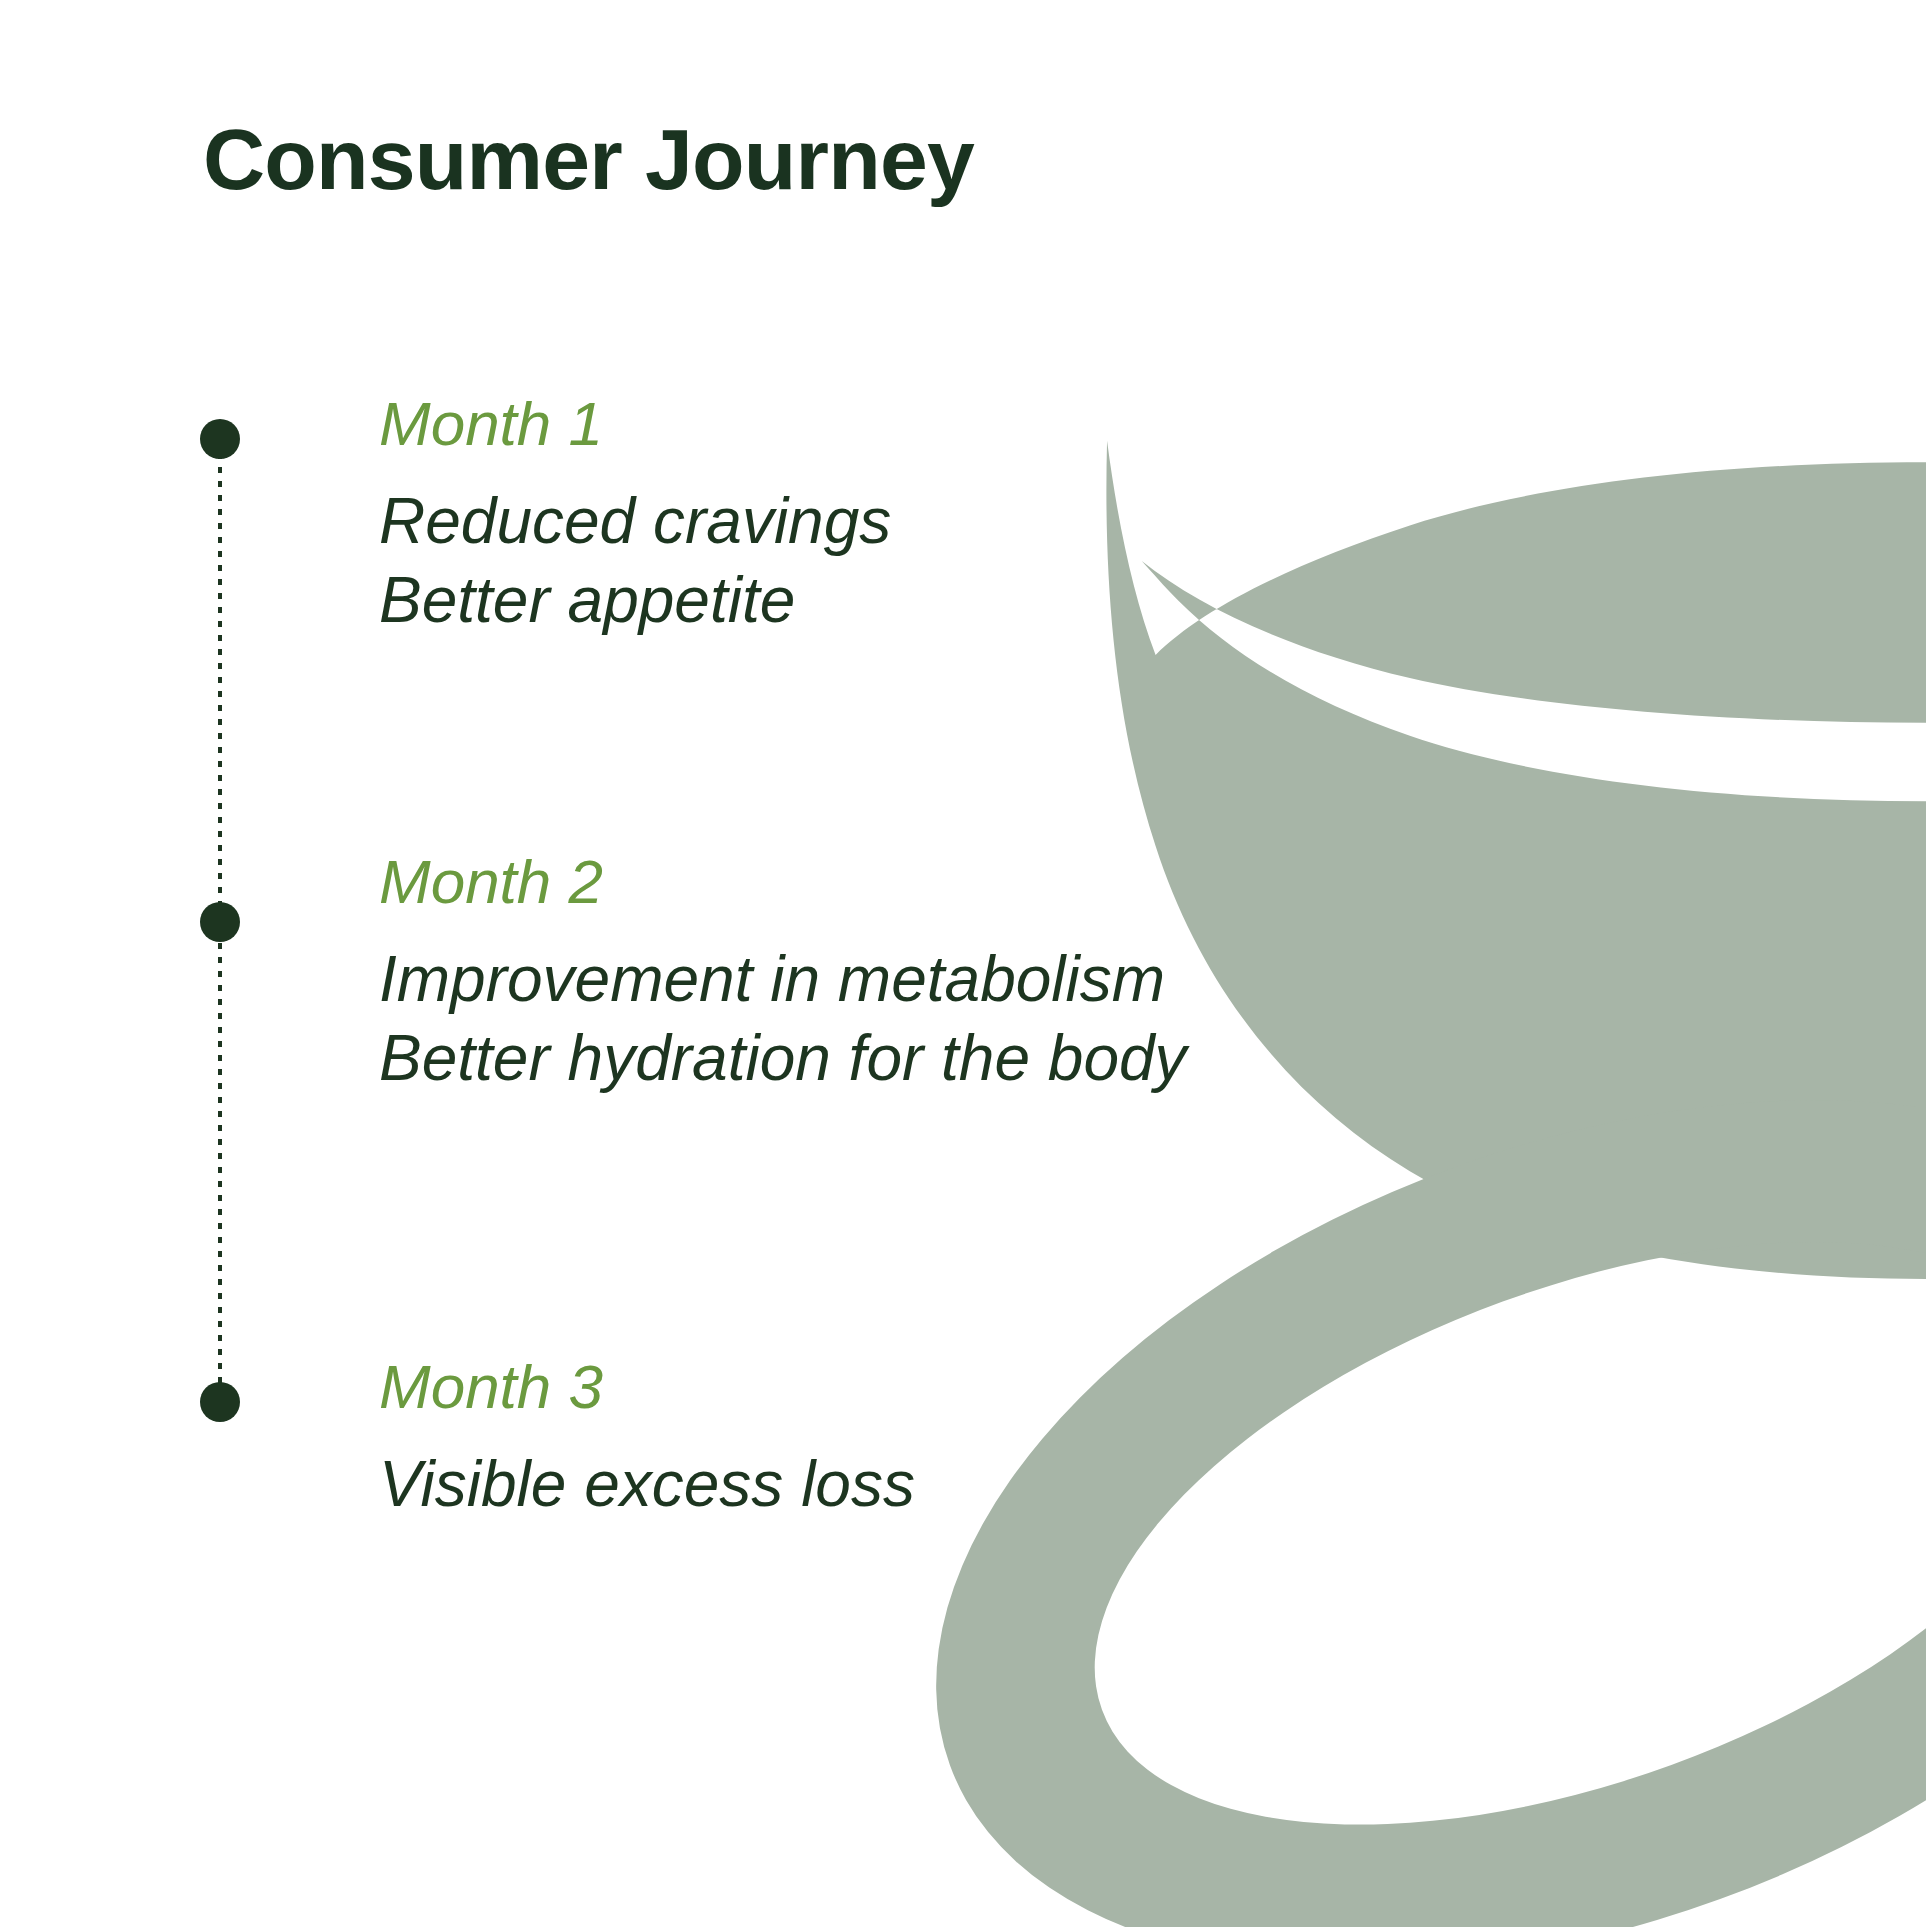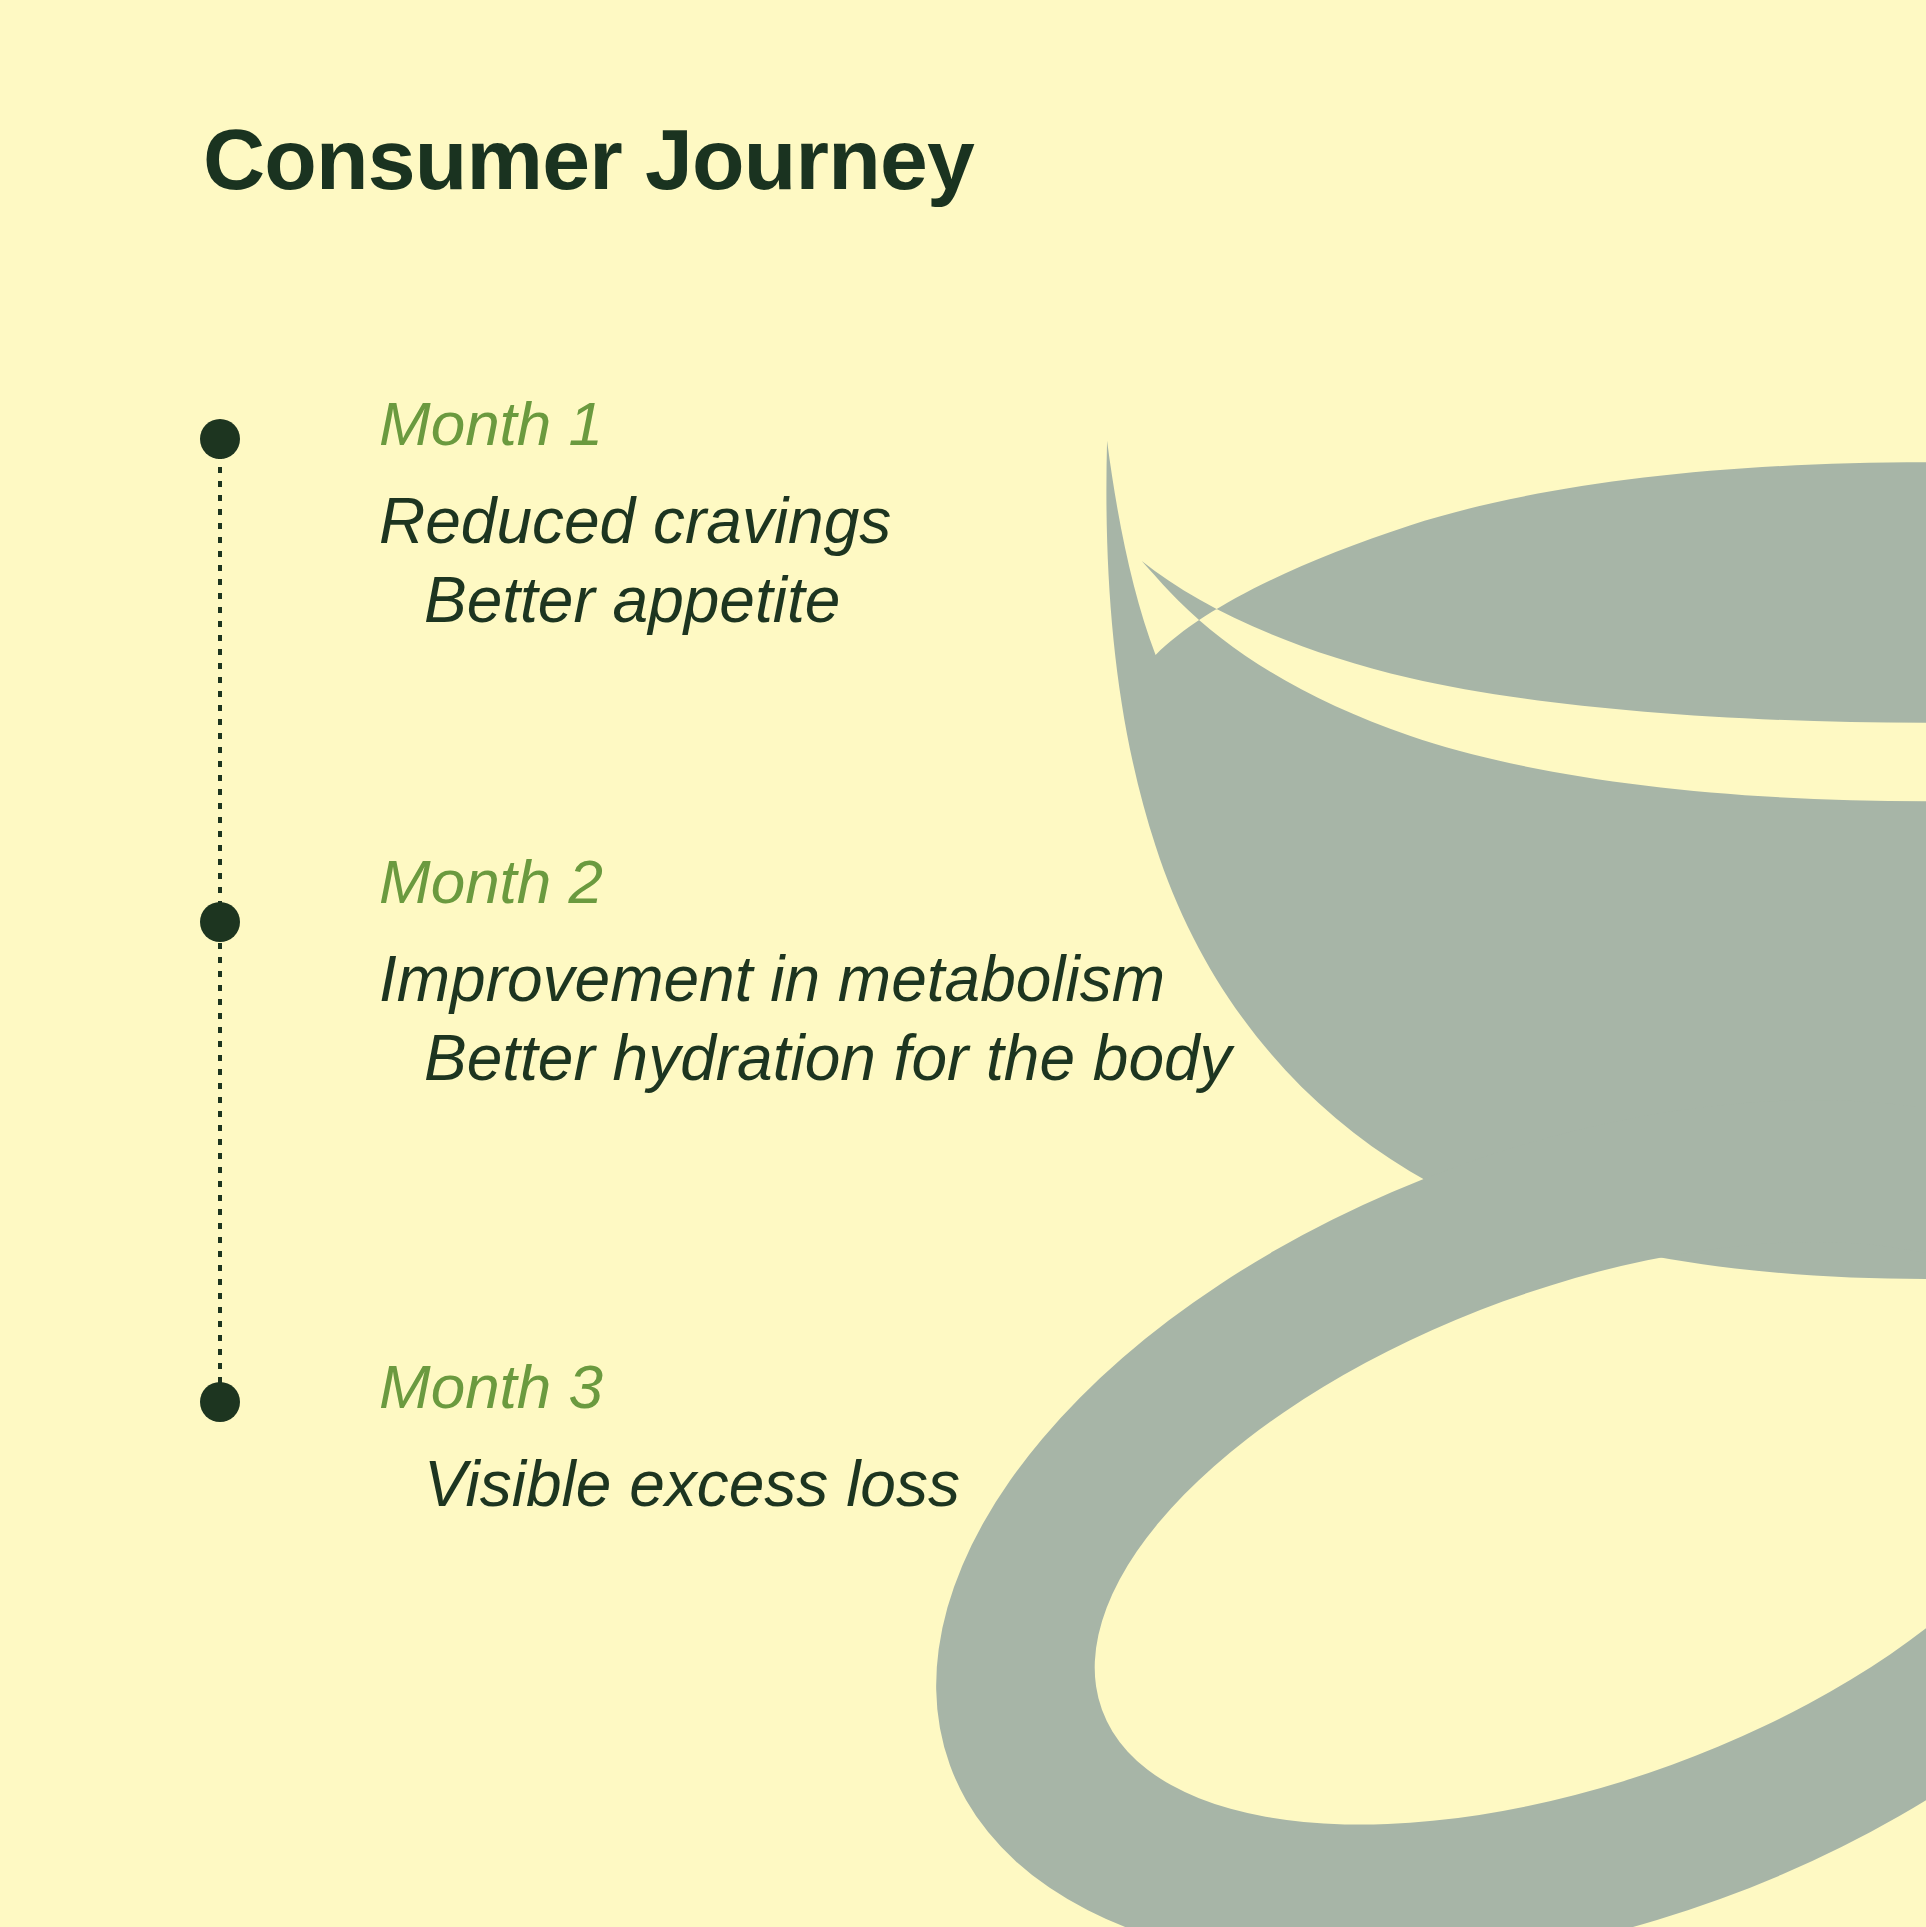--- a/index.html
+++ b/index.html
@@ -10,21 +10,21 @@
     width: 1926px;
     height: 1927px;
     background: #e6efe7;
     font-family: "Liberation Sans", sans-serif;
     overflow: hidden;
   }
   #canvas {
     position: relative;
     width: 1926px;
     height: 1927px;
-    background: #fef9c3;
+    background: #ffffff;
     overflow: hidden;
   }
 
   
   #decor {
     position: absolute;
     left: 0;
     top: 0;
     width: 1926px;
     height: 1927px;
@@ -107,21 +107,21 @@
   }
   .entry-line {
     font-size: 64px;
     font-weight: 400;
     color: #1d3520;
     line-height: 1.02;
     letter-spacing: 0px;
     white-space: nowrap;
     margin: 0 0 14px 0;
   }
-  .entry-line:last-child { margin-bottom: 0; margin-left: 45px; }
+  .entry-line:last-child { margin-bottom: 0; }
 </style>
 </head>
 <body>
 
 <div id="canvas">
 
   <svg id="decor" viewBox="0 0 2500 2501" preserveAspectRatio="none" aria-hidden="true">
 
     <g>
       <path fill="#a7b5a7" d="M1437,572

